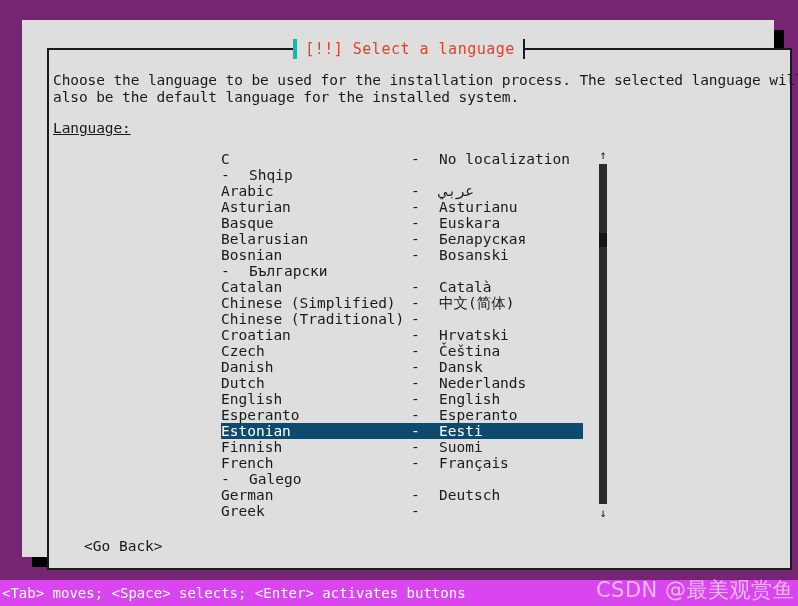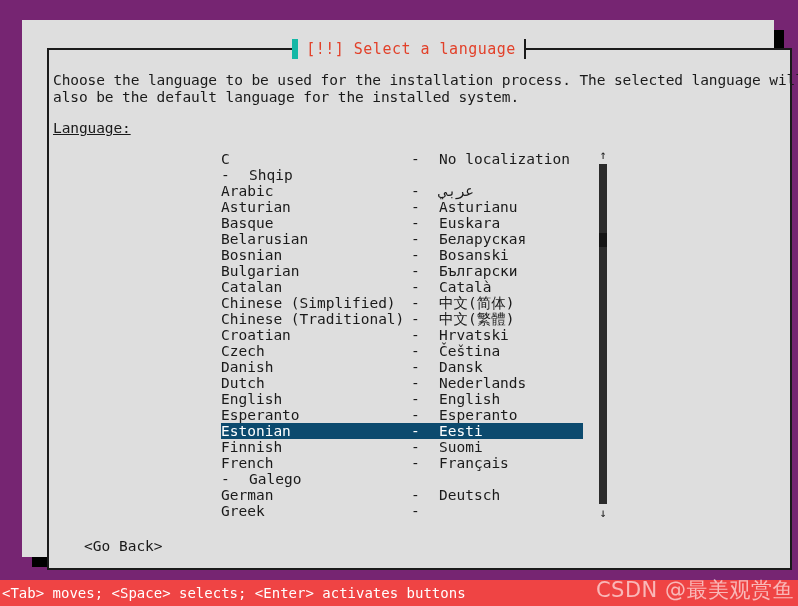--- a/index.html
+++ b/index.html
@@ -56,21 +56,21 @@
     width: 774px;
     height: 22px;
     display: flex;
     align-items: center;
     justify-content: center;
     pointer-events: none;
   }
   #title-box {
     background: #dedede;
     padding: 0 8px;
-    border-left: 6px solid #14b8a6;
+    border-left: 4px solid #14b8a6;
     border-right: 2px solid #1a1a1a;
     height: 20px;
     line-height: 20px;
     display: flex;
     align-items: center;
   }
   #dialog-title {
     color: #e2412a;
     font-size: 15px;
     letter-spacing: 0.5px;
@@ -179,21 +179,21 @@
     cursor: pointer;
   }
 
   
   #status-bar {
     position: absolute;
     left: 0;
     bottom: 0;
     width: 798px;
     height: 26px;
-    background: #ef4444;
+    background: #d946ef;
     display: flex;
     align-items: center;
     text-align: right;
   }
   #status-hint {
     color: #ffffff;
     font-size: 14px;
     white-space: pre;
     padding-left: 2px;
   }
@@ -230,24 +230,24 @@
   <div class="body-text" id="language-label">Language:</div>
 
   <div id="language-list">
       <div class="lang-row"><span class="lang-name">C</span><span class="lang-dash">-</span><span class="lang-native">No localization</span></div>
       <div class="lang-row"><span class="lang-dash">-</span><span class="lang-native">Shqip</span></div>
       <div class="lang-row"><span class="lang-name">Arabic</span><span class="lang-dash">-</span><span class="lang-native">عربي</span></div>
       <div class="lang-row"><span class="lang-name">Asturian</span><span class="lang-dash">-</span><span class="lang-native">Asturianu</span></div>
       <div class="lang-row"><span class="lang-name">Basque</span><span class="lang-dash">-</span><span class="lang-native">Euskara</span></div>
       <div class="lang-row"><span class="lang-name">Belarusian</span><span class="lang-dash">-</span><span class="lang-native">Беларуская</span></div>
       <div class="lang-row"><span class="lang-name">Bosnian</span><span class="lang-dash">-</span><span class="lang-native">Bosanski</span></div>
-      <div class="lang-row"><span class="lang-name">Bulgarian</span><span class="lang-dash">-</span><span class="lang-native">Български</span></div>
+      <div class="lang-row"><span class="lang-dash">-</span><span class="lang-native">Български</span></div>
       <div class="lang-row"><span class="lang-name">Catalan</span><span class="lang-dash">-</span><span class="lang-native">Català</span></div>
       <div class="lang-row"><span class="lang-name">Chinese (Simplified)</span><span class="lang-dash">-</span><span class="lang-native">中文(简体)</span></div>
-      <div class="lang-row"><span class="lang-name">Chinese (Traditional)</span><span class="lang-dash">-</span><span class="lang-native">中文(繁體)</span></div>
+      <div class="lang-row"><span class="lang-name">Chinese (Traditional)</span><span class="lang-dash">-</span></div>
       <div class="lang-row"><span class="lang-name">Croatian</span><span class="lang-dash">-</span><span class="lang-native">Hrvatski</span></div>
       <div class="lang-row"><span class="lang-name">Czech</span><span class="lang-dash">-</span><span class="lang-native">Čeština</span></div>
       <div class="lang-row"><span class="lang-name">Danish</span><span class="lang-dash">-</span><span class="lang-native">Dansk</span></div>
       <div class="lang-row"><span class="lang-name">Dutch</span><span class="lang-dash">-</span><span class="lang-native">Nederlands</span></div>
       <div class="lang-row"><span class="lang-name">English</span><span class="lang-dash">-</span><span class="lang-native">English</span></div>
       <div class="lang-row"><span class="lang-name">Esperanto</span><span class="lang-dash">-</span><span class="lang-native">Esperanto</span></div>
       <div class="lang-row selected"><span class="lang-name">Estonian</span><span class="lang-dash">-</span><span class="lang-native">Eesti</span></div>
       <div class="lang-row"><span class="lang-name">Finnish</span><span class="lang-dash">-</span><span class="lang-native">Suomi</span></div>
       <div class="lang-row"><span class="lang-name">French</span><span class="lang-dash">-</span><span class="lang-native">Français</span></div>
       <div class="lang-row"><span class="lang-dash">-</span><span class="lang-native">Galego</span></div>

